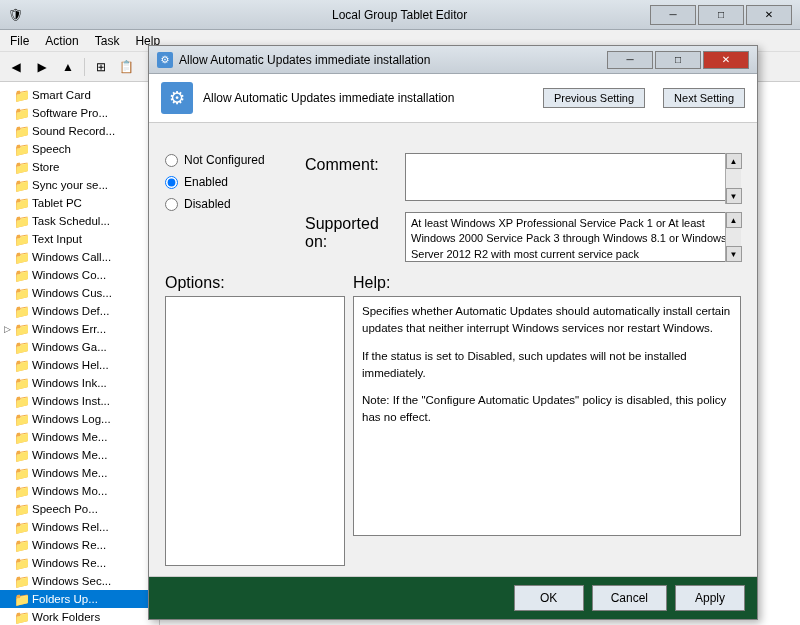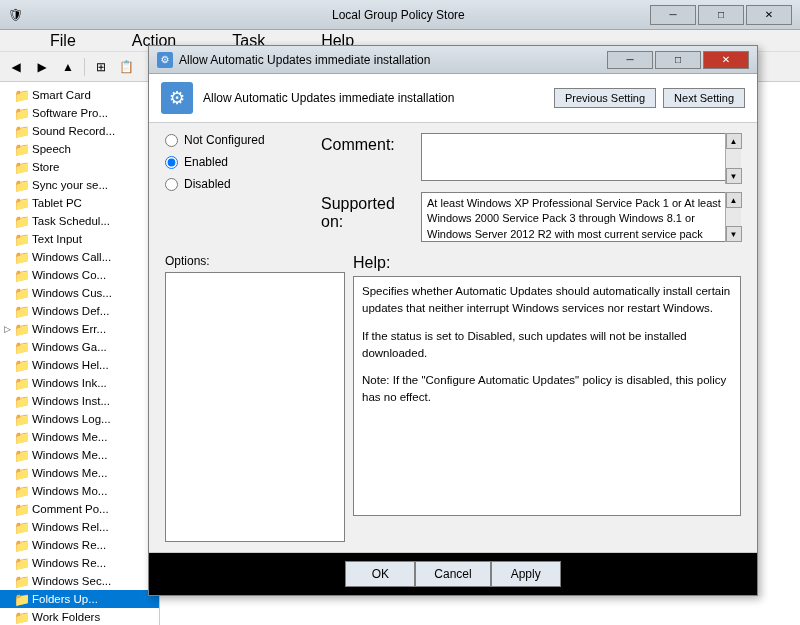--- a/index.html
+++ b/index.html
@@ -147,23 +147,22 @@
       height: 22px;
       background: #f0f0f0;
       border-bottom: 1px solid #ddd;
       display: flex;
       align-items: center;
       padding: 0 2px;
     }
 
     .menu-item {
       padding: 2px 8px;
-      font-size: 16px;
-      cursor: pointer;
-      margin-left: 40px;
+      font-size: 12px;
+      cursor: pointer;
     }
 
     
     .dialog-overlay {
       position: absolute;
       top: 0; left: 0;
       width: 800px; height: 625px;
       z-index: 100;
     }
 
@@ -250,21 +249,21 @@
     }
 
     .dialog-header-title {
       font-size: 12px;
       font-weight: normal;
       flex: 1;
     }
 
     .dialog-nav-buttons {
       display: flex;
-      gap: 7px;
+      gap: 18px;
     }
 
     .dialog-nav-btn {
       padding: 3px 10px;
       background: #e1e8ef;
       border: 1px solid #808080;
       font-size: 11px;
       cursor: pointer;
     }
 
@@ -328,21 +327,21 @@
       gap: 8px;
       margin-top: 4px;
     }
 
     .options-section {
       width: 180px;
       flex-shrink: 0;
     }
 
     .options-label {
-      font-size: 12px;
+      font-size: 16px;
       margin-bottom: 4px;
     }
 
     .options-box {
       width: 180px;
       height: 270px;
       border: 1px solid #808080;
       background: #fff;
     }
 
@@ -367,23 +366,24 @@
     }
 
     .help-box p {
       margin-bottom: 10px;
     }
 
     
     .dialog-footer {
       padding: 8px 12px;
       display: flex;
-      justify-content: center;
+      justify-content: flex-end;
+      gap: 8px;
       border-top: 1px solid #ccc;
-      background: #000000;
+      background: #14532d;
     }
 
     .footer-btn {
       padding: 5px 18px;
       background: #e1e8ef;
       border: 1px solid #808080;
       font-size: 12px;
       cursor: pointer;
       min-width: 70px;
     }
@@ -402,21 +402,21 @@
     }
 
   </style>
 </head>
 <body>
 
 <div class="main-window">
 
   <div class="title-bar-main">
     <span style="margin-right:6px;">🛡</span>
-    <span>Local Group Policy Store</span>
+    <span>Local Group Tablet Editor</span>
     <div class="title-controls">
       <button class="title-btn">─</button>
       <button class="title-btn">□</button>
       <button class="title-btn">✕</button>
     </div>
   </div>
 
   <div class="menu-bar">
     <div class="menu-item">File</div>
     <div class="menu-item">Action</div>
@@ -548,21 +548,21 @@
         <span>Windows Me...</span>
       </div>
       <div class="tree-item">
         <span class="expand-arrow">&nbsp;</span>
         <span class="tree-icon folder-icon">📁</span>
         <span>Windows Mo...</span>
       </div>
       <div class="tree-item">
         <span class="expand-arrow">&nbsp;</span>
         <span class="tree-icon folder-icon">📁</span>
-        <span>Comment Po...</span>
+        <span>Speech Po...</span>
       </div>
       <div class="tree-item">
         <span class="expand-arrow">&nbsp;</span>
         <span class="tree-icon folder-icon">📁</span>
         <span>Windows Rel...</span>
       </div>
       <div class="tree-item">
         <span class="expand-arrow">&nbsp;</span>
         <span class="tree-icon folder-icon">📁</span>
         <span>Windows Re...</span>
@@ -627,21 +627,21 @@
       <div class="dialog-header-icon">⚙</div>
       <span class="dialog-header-title">Allow Automatic Updates immediate installation</span>
       <div class="dialog-nav-buttons">
         <button class="dialog-nav-btn">Previous Setting</button>
         <button class="dialog-nav-btn">Next Setting</button>
       </div>
     </div>
 
     <div class="dialog-body">
 
-      <div style="display:flex; gap:16px;">
+      <div style="display:flex; margin-top:20px;">
 
         <div style="width:140px; flex-shrink:0;">
           <div class="radio-option">
             <input type="radio" name="setting" id="not-configured" style="">
             <label for="not-configured">Not Configured</label>
           </div>
           <div class="radio-option" style="margin-top:8px;">
             <input type="radio" name="setting" id="enabled" checked="" style="">
             <label for="enabled">Enabled</label>
           </div>
@@ -679,21 +679,21 @@
 
       <div class="options-help-row">
         <div class="options-section">
           <div class="options-label">Options:</div>
           <div class="options-box"></div>
         </div>
         <div class="help-section">
           <div class="help-label">Help:</div>
           <div class="help-box">
             <p>Specifies whether Automatic Updates should automatically install certain updates that neither interrupt Windows services nor restart Windows.</p>
-            <p>If the status is set to Disabled, such updates will not be installed downloaded.</p>
+            <p>If the status is set to Disabled, such updates will not be installed immediately.</p>
             <p>Note: If the "Configure Automatic Updates" policy is disabled, this policy has no effect.</p>
           </div>
         </div>
       </div>
     </div>
 
     <div class="dialog-footer">
       <button class="footer-btn">OK</button>
       <button class="footer-btn">Cancel</button>
       <button class="footer-btn">Apply</button>

